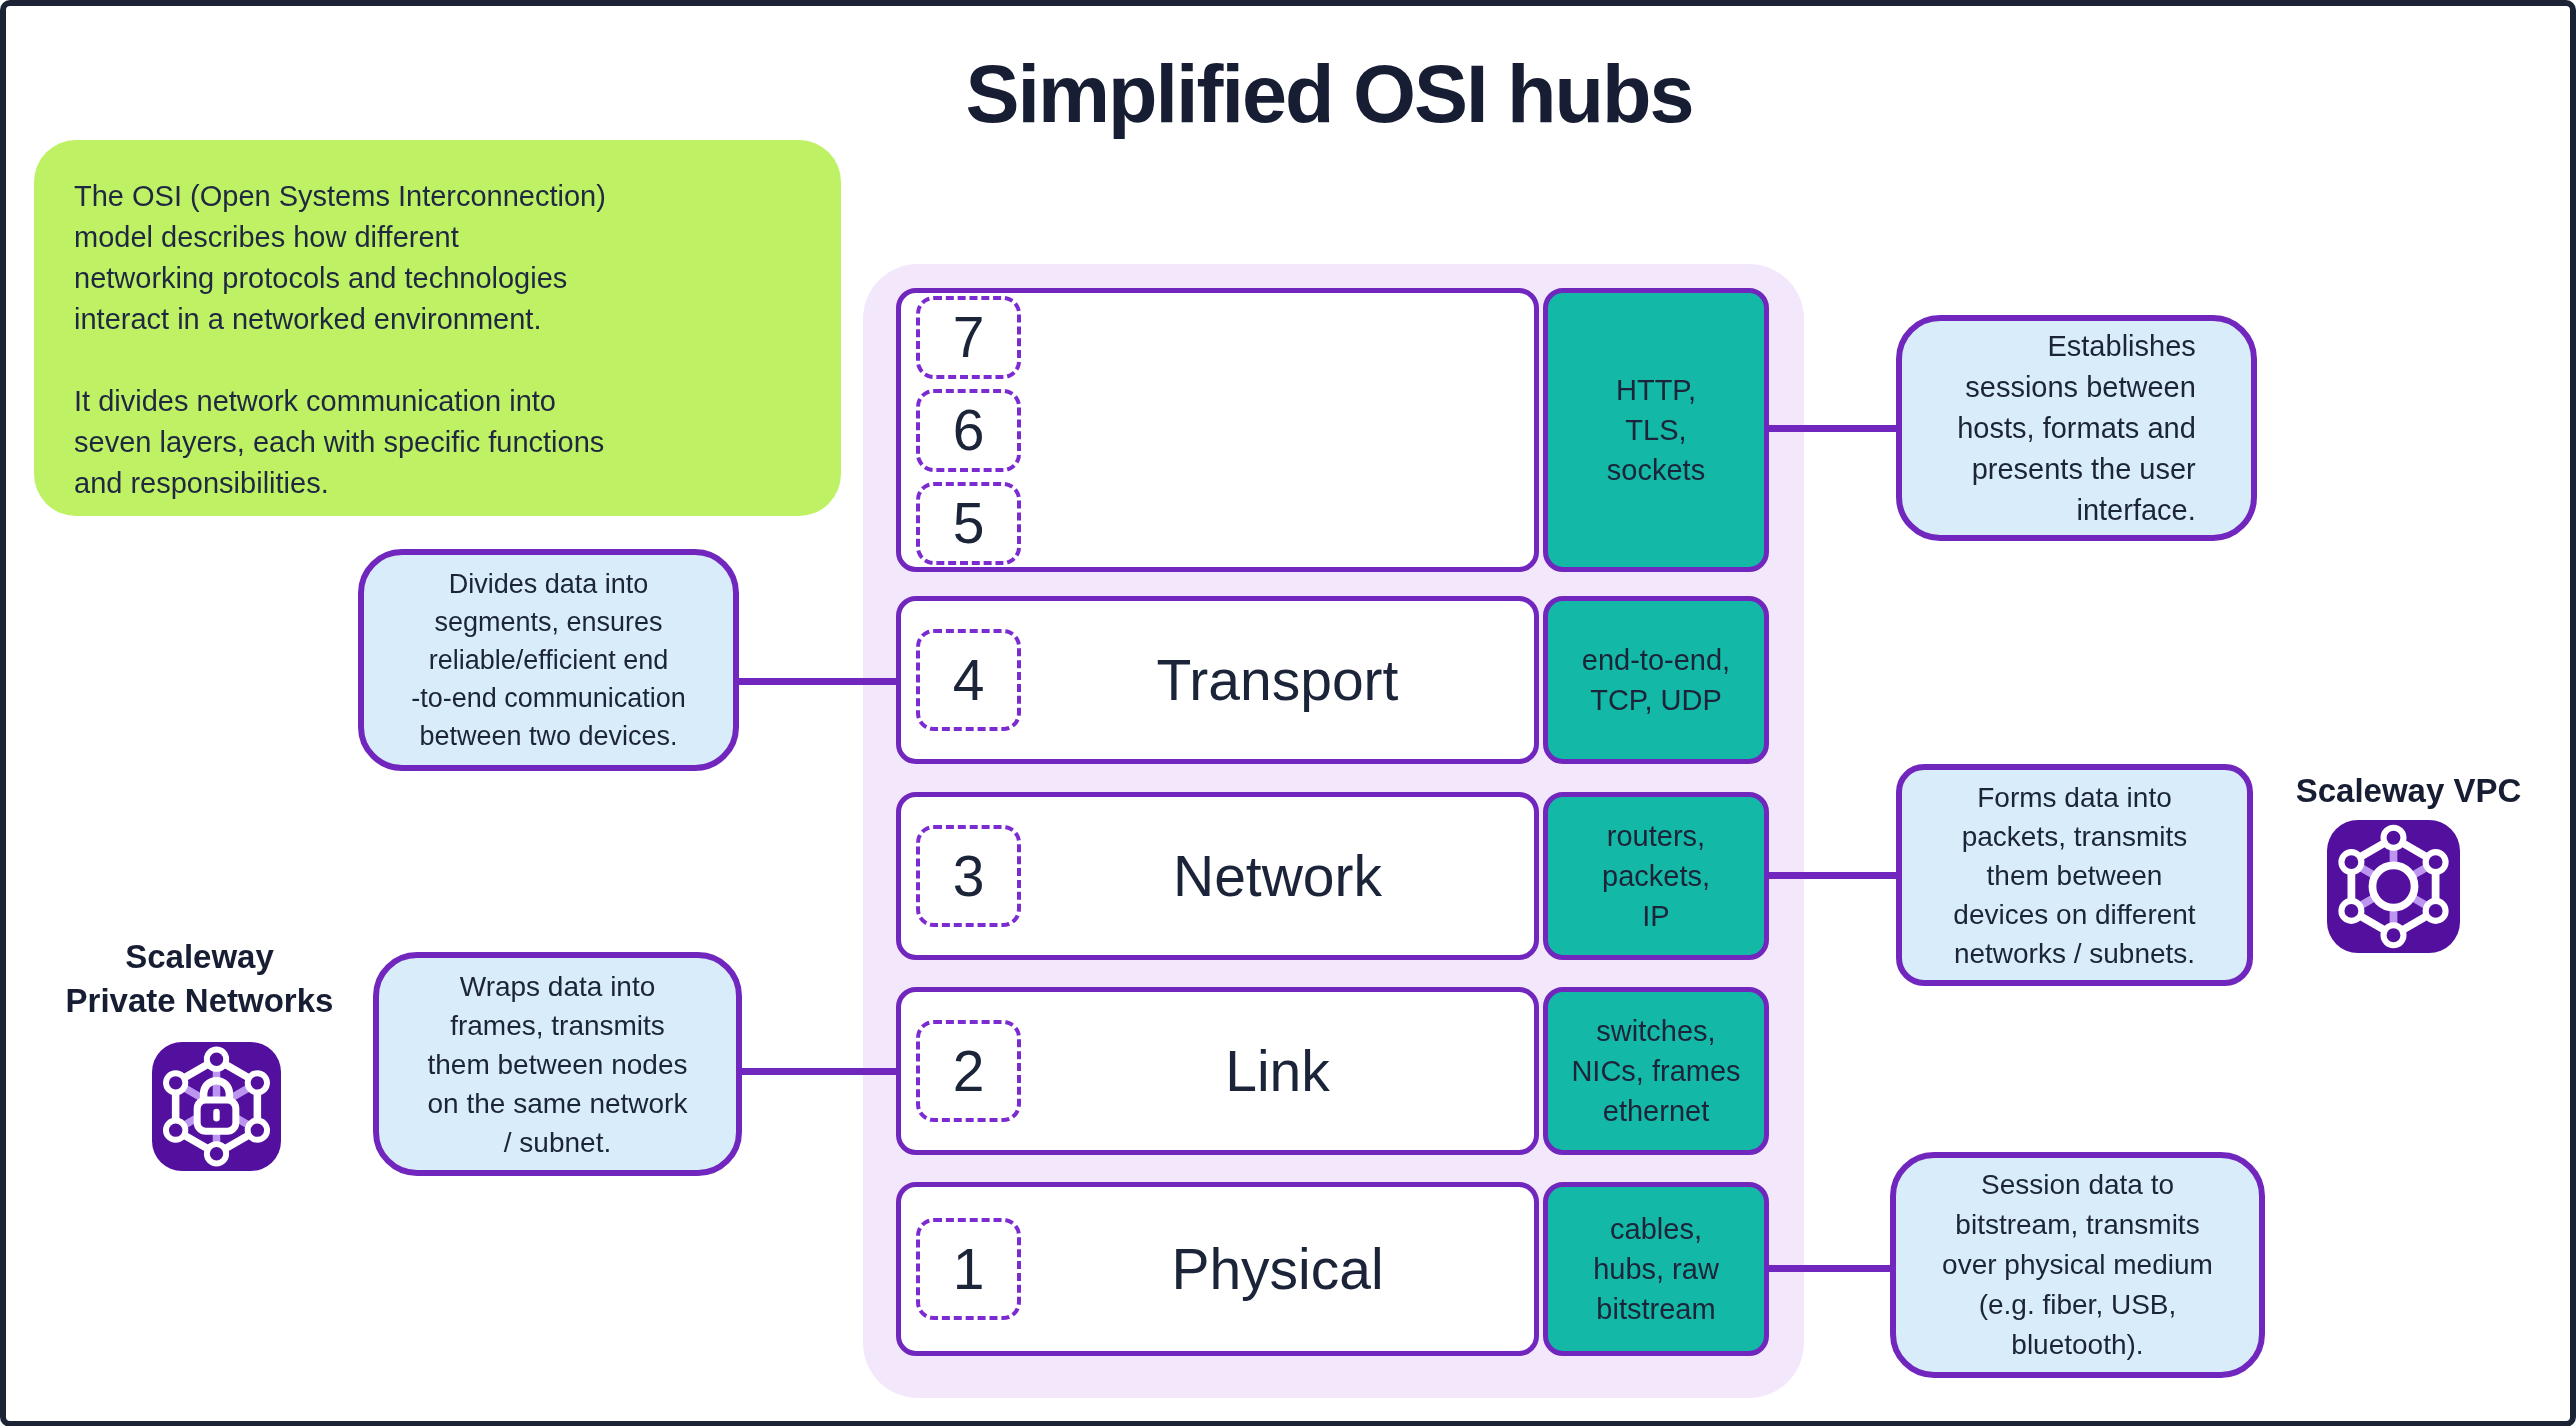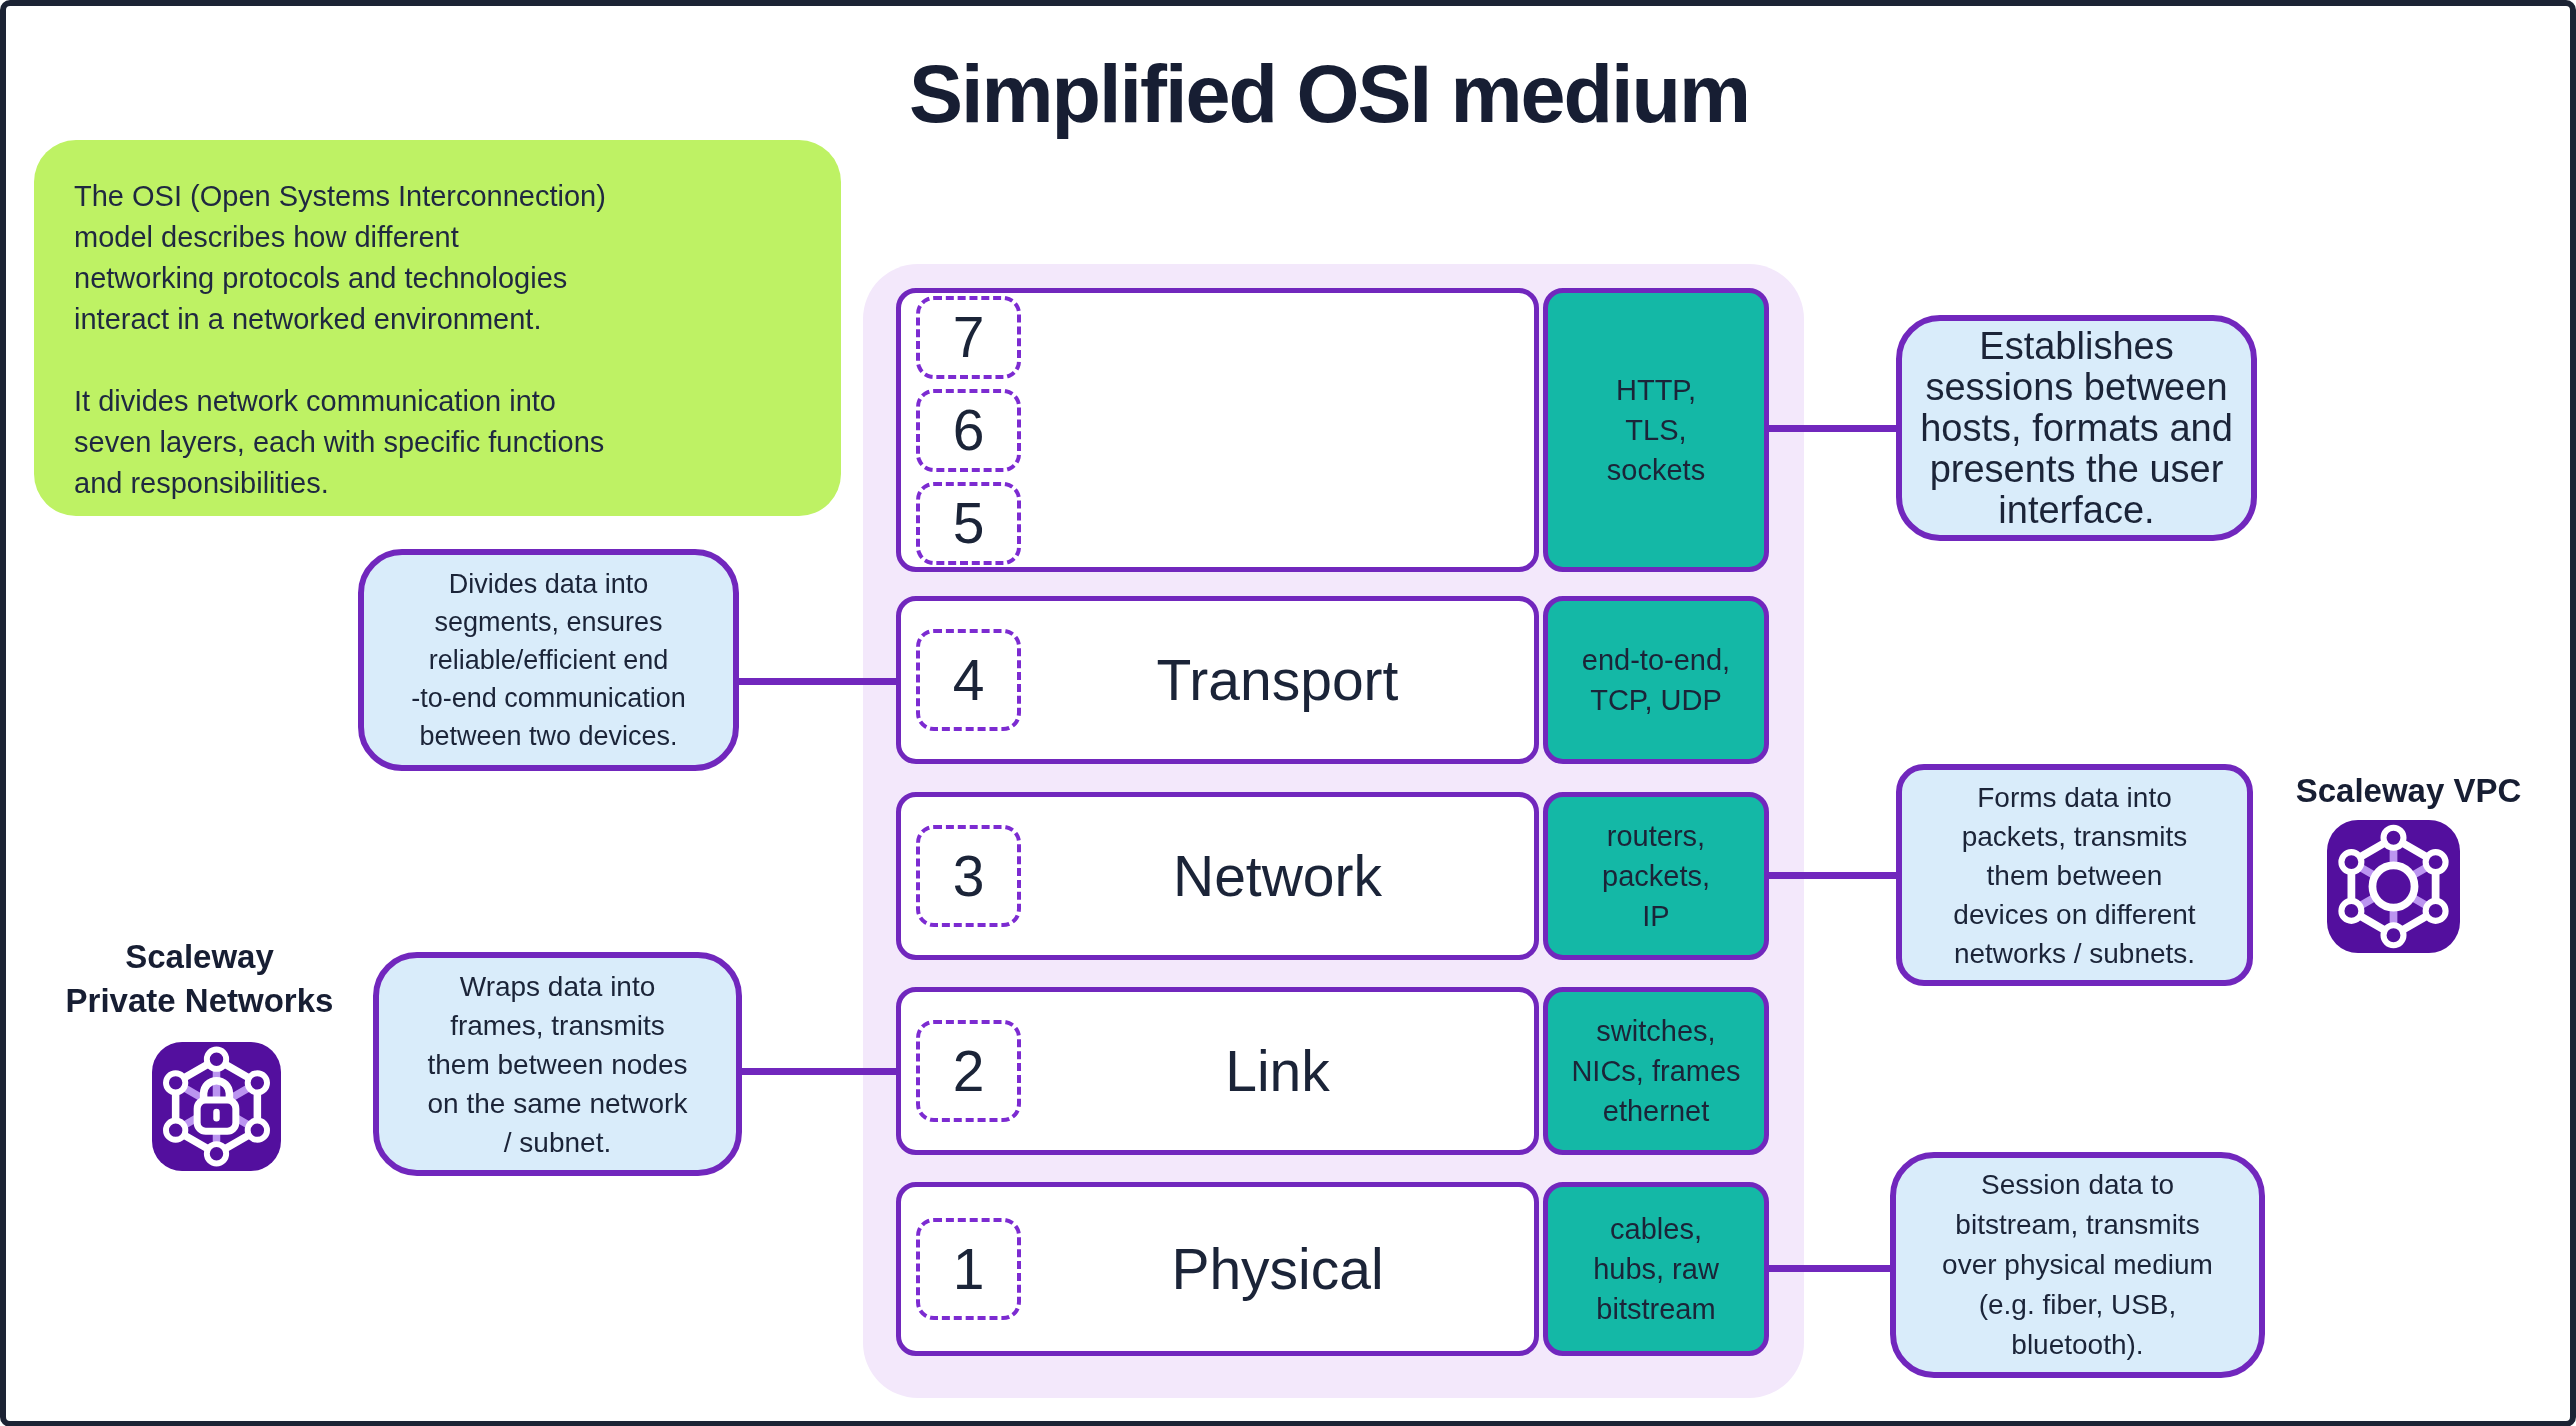--- a/index.html
+++ b/index.html
@@ -51,42 +51,42 @@
   .conn-r1 { left: 1752px; top: 419px;  width: 143px; }
   .conn-l2 { left: 729px;  top: 672px;  width: 164px; }
   .conn-r3 { left: 1752px; top: 866px;  width: 143px; }
   .conn-l4 { left: 729px;  top: 1062px; width: 164px; }
   .conn-r5 { left: 1752px; top: 1259px; width: 143px; }
   .callout {
     position: absolute; background: #d9ecfa; border: 6px solid #7127bd; border-radius: 44px;
     display: flex; align-items: center; justify-content: center; text-align: center;
     color: #1b2438; white-space: pre-line; padding: 10px 14px;
   }
-  .callout-establishes { left: 1890px; top: 309px;  width: 361px; height: 226px; font-size: 38px; line-height: 41px; }
+  .callout-establishes { left: 1890px; top: 309px;  width: 361px; height: 226px; font-size: 29px; line-height: 41px; text-align: right; }
   .callout-divides     { left: 352px;  top: 543px;  width: 381px; height: 222px; font-size: 27px; line-height: 38px; }
   .callout-forms       { left: 1890px; top: 758px;  width: 357px; height: 222px; font-size: 28px; line-height: 39px; border-radius: 28px; }
   .callout-wraps       { left: 367px;  top: 946px;  width: 369px; height: 224px; font-size: 28px; line-height: 39px; }
   .callout-converts    { left: 1884px; top: 1146px; width: 375px; height: 226px; font-size: 28px; line-height: 40px; }
   .brand-label {
     position: absolute; text-align: center; font-weight: 800; color: #171e33;
     font-size: 33px; line-height: 44px; white-space: pre-line;
   }
   .brand-label-vpc { left: 2264px; top: 763px; width: 277px; }
   .brand-label-pn  { left: 25px;   top: 929px; width: 337px; }
   .brand-icon { position: absolute; }
   .brand-icon-vpc { left: 2321px; top: 814px; width: 133px; height: 133px; }
   .brand-icon-pn  { left: 146px;  top: 1036px; width: 129px; height: 129px; }
   .brand-icon svg { width: 100%; height: 100%; display: block; }
 </style>
 </head>
 <body>
 
 <div class="frame">
 
-  <div class="title">Simplified OSI medium</div>
+  <div class="title">Simplified OSI hubs</div>
 
   <div class="intro-box">The OSI (Open Systems Interconnection)
 model describes how different
 networking protocols and technologies
 interact in a networked environment.
 
 It divides network communication into
 seven layers, each with specific functions
 and responsibilities.</div>
 

